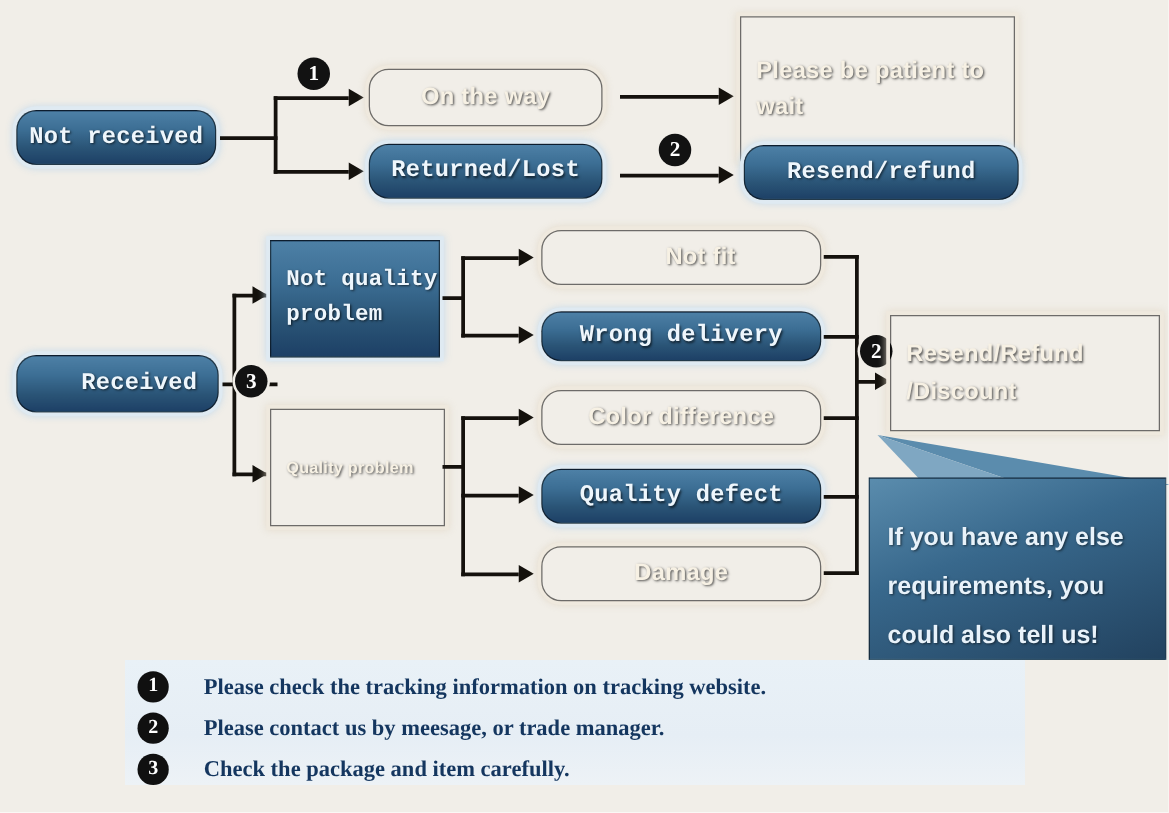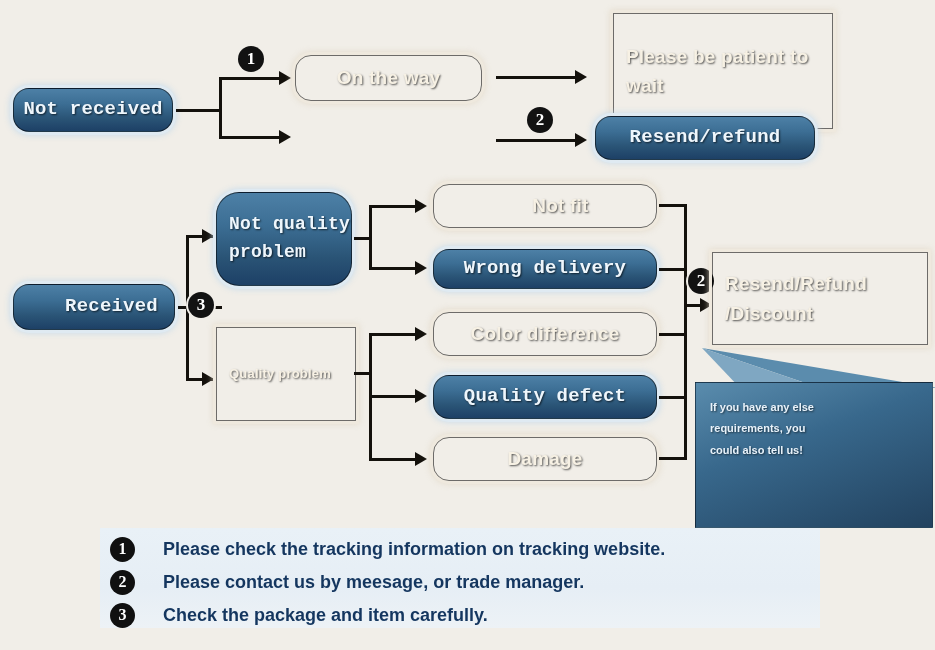--- a/index.html
+++ b/index.html
@@ -75,23 +75,23 @@
   }
 
   
   #callout {
     position: absolute;
     left: 695px; top: 382px;
     width: 238px; height: 146px;
     background: linear-gradient(160deg, #5a8cad 0%, #38688c 40%, #22425f 100%);
     border: 1px solid rgba(0,0,0,0.35);
     box-sizing: border-box;
-    padding: 14px 14px 0 14px;
+    padding: 28px 14px 0 14px;
     color: #e8f2fa;
-    font-size: 11px;
+    font-size: 20px;
     font-weight: bold;
     line-height: 1.95;
     text-shadow: 1px 1px 2px rgba(0,0,0,0.55);
   }
   #callout-tail {
     position: absolute;
     left: 700px; top: 344px;
     width: 0; height: 0;
     border-left: 0 solid transparent;
     border-top: 0 solid transparent;
@@ -123,64 +123,65 @@
     align-items: center;
     justify-content: center;
     flex: 0 0 auto;
     font-family: "Liberation Serif", serif;
   }
   .legend-text {
     margin-left: 28px;
     color: #14365f;
     font-size: 18px;
     font-weight: bold;
-    font-family: Liberation Sans, sans-serif;
+    font-family: Liberation Serif, serif;
     white-space: nowrap;
   }
 </style>
 </head>
 <body>
 
 <div id="canvas">
 
   <div class="node blue center" style="left:13px; top:88px; width:160px; height:44px; font-size:19px;">Not received</div>
 
   <div class="h-line" style="left:176px; top:109px; width:46px;"></div>
   <div class="v-line" style="left:219px; top:77px; height:62px;"></div>
   <div class="h-line" style="left:219px; top:77px; width:60px;"></div>
   <div class="arrow-head" style="left:279px; top:71px;"></div>
   <div class="h-line" style="left:219px; top:136px; width:60px;"></div>
   <div class="arrow-head" style="left:279px; top:130px;"></div>
 
   <div class="badge" style="left:238px; top:46px;">1</div>
 
   <div class="node brown center" style="left:295px; top:55px; width:187px; height:46px; font-size:19px;">On the way</div>
+  <div class="node blue center" style="left:295px; top:115px; width:187px; height:44px; font-size:19px;">Returned/Lost</div>
 
   <div class="h-line" style="left:496px; top:76px; width:79px;"></div>
   <div class="arrow-head" style="left:575px; top:70px;"></div>
   <div class="h-line" style="left:496px; top:139px; width:79px;"></div>
   <div class="arrow-head" style="left:575px; top:133px;"></div>
 
   <div class="badge" style="left:527px; top:107px;">2</div>
 
-  <div class="node brown left two-line" style="left:613px; top:13px; width:220px; height:116px; font-size:19px;">Please be patient to wait</div>
+  <div class="node brown left two-line" style="left:592px; top:13px; width:220px; height:116px; font-size:19px;">Please be patient to wait</div>
   <div class="node blue center" style="left:595px; top:116px; width:220px; height:44px; font-size:19px;">Resend/refund</div>
 
   <div class="node blue center" style="left:13px; top:284px; width:162px; height:46px; font-size:19px;padding-left:35px;">Received</div>
 
   <div class="h-line" style="left:178px; top:306px; width:44px;"></div>
   <div class="v-line" style="left:186px; top:235px; height:146px;"></div>
   <div class="h-line" style="left:186px; top:235px; width:28px;"></div>
   <div class="arrow-head" style="left:202px; top:229px;"></div>
   <div class="h-line" style="left:186px; top:378px; width:28px;"></div>
   <div class="arrow-head" style="left:202px; top:372px;"></div>
 
   <div class="badge" style="left:188px; top:292px;">3</div>
 
-  <div class="node blue left two-line" style="left:216px; top:192px; width:136px; height:94px; font-size:18px;border-radius:23px;">Not quality problem</div>
+  <div class="node blue left two-line" style="left:216px; top:192px; width:136px; height:94px; font-size:18px;">Not quality problem</div>
   <div class="node brown left two-line" style="left:216px; top:327px; width:140px; height:94px; font-size:13px;">Quality problem</div>
 
   <div class="h-line" style="left:354px; top:237px; width:18px;"></div>
   <div class="v-line" style="left:369px; top:205px; height:65px;"></div>
   <div class="h-line" style="left:369px; top:205px; width:46px;"></div>
   <div class="arrow-head" style="left:415px; top:199px;"></div>
   <div class="h-line" style="left:369px; top:267px; width:46px;"></div>
   <div class="arrow-head" style="left:415px; top:261px;"></div>
 
   <div class="h-line" style="left:354px; top:372px; width:18px;"></div>

